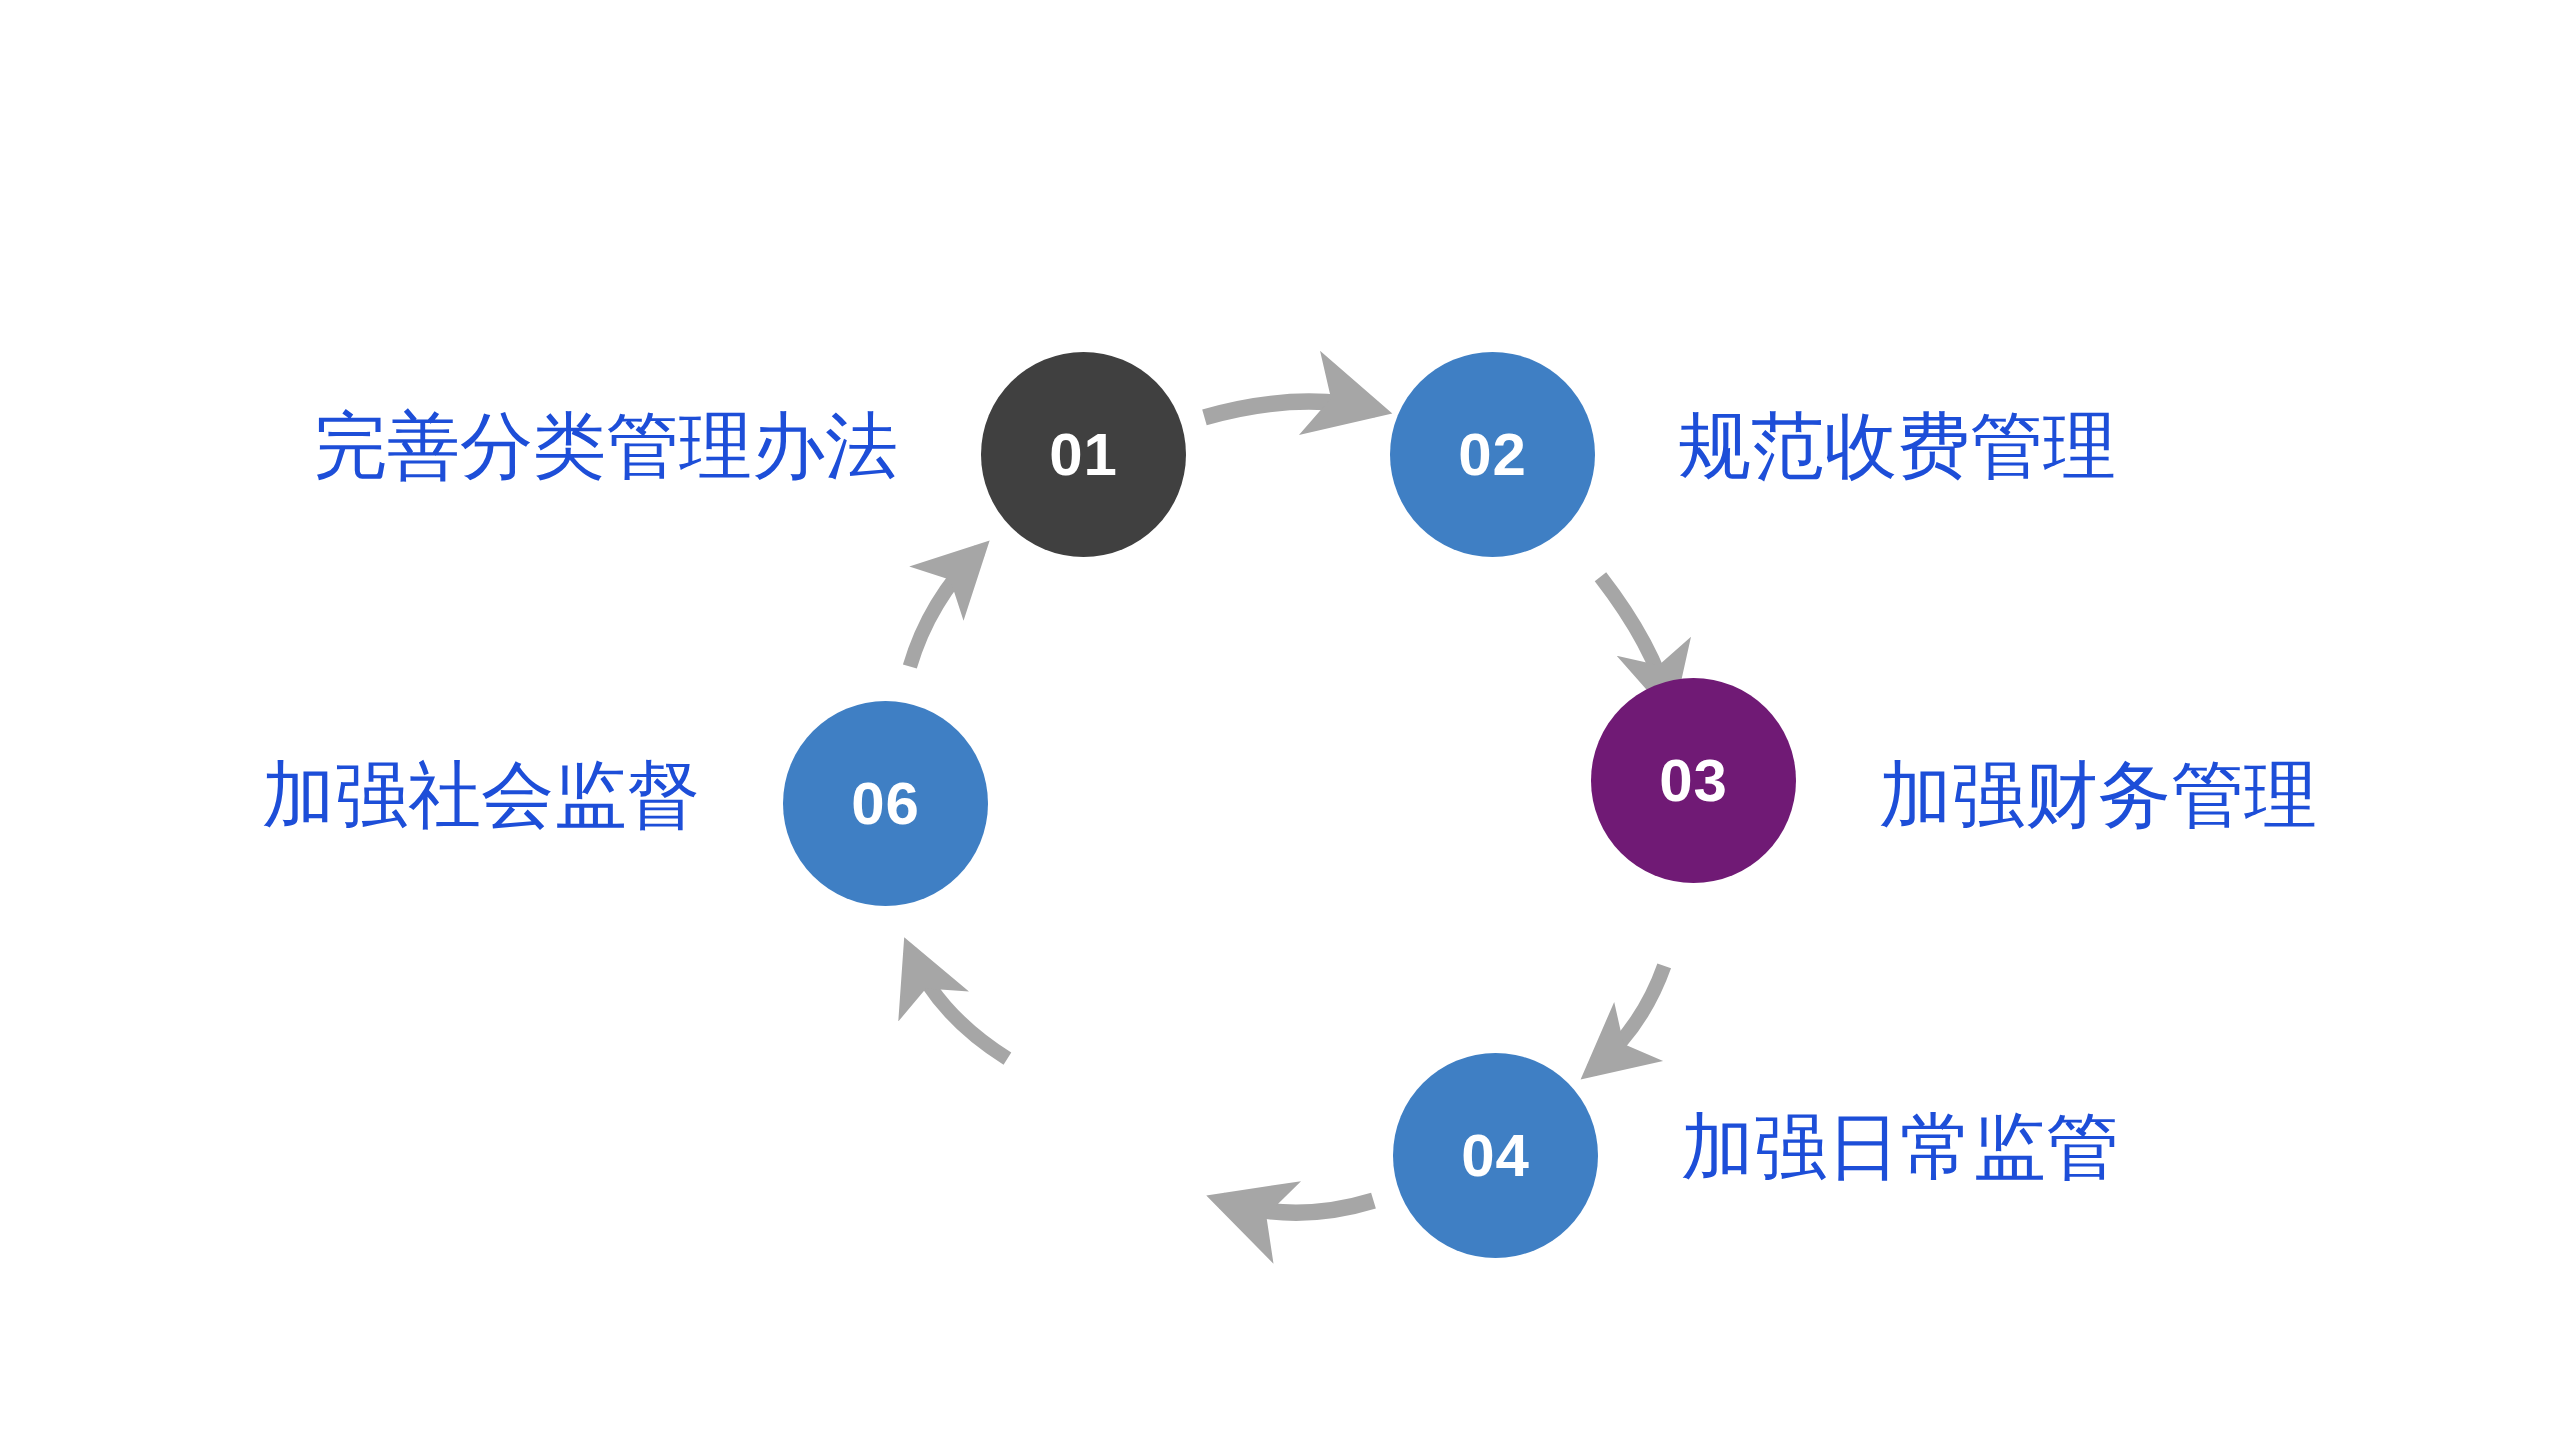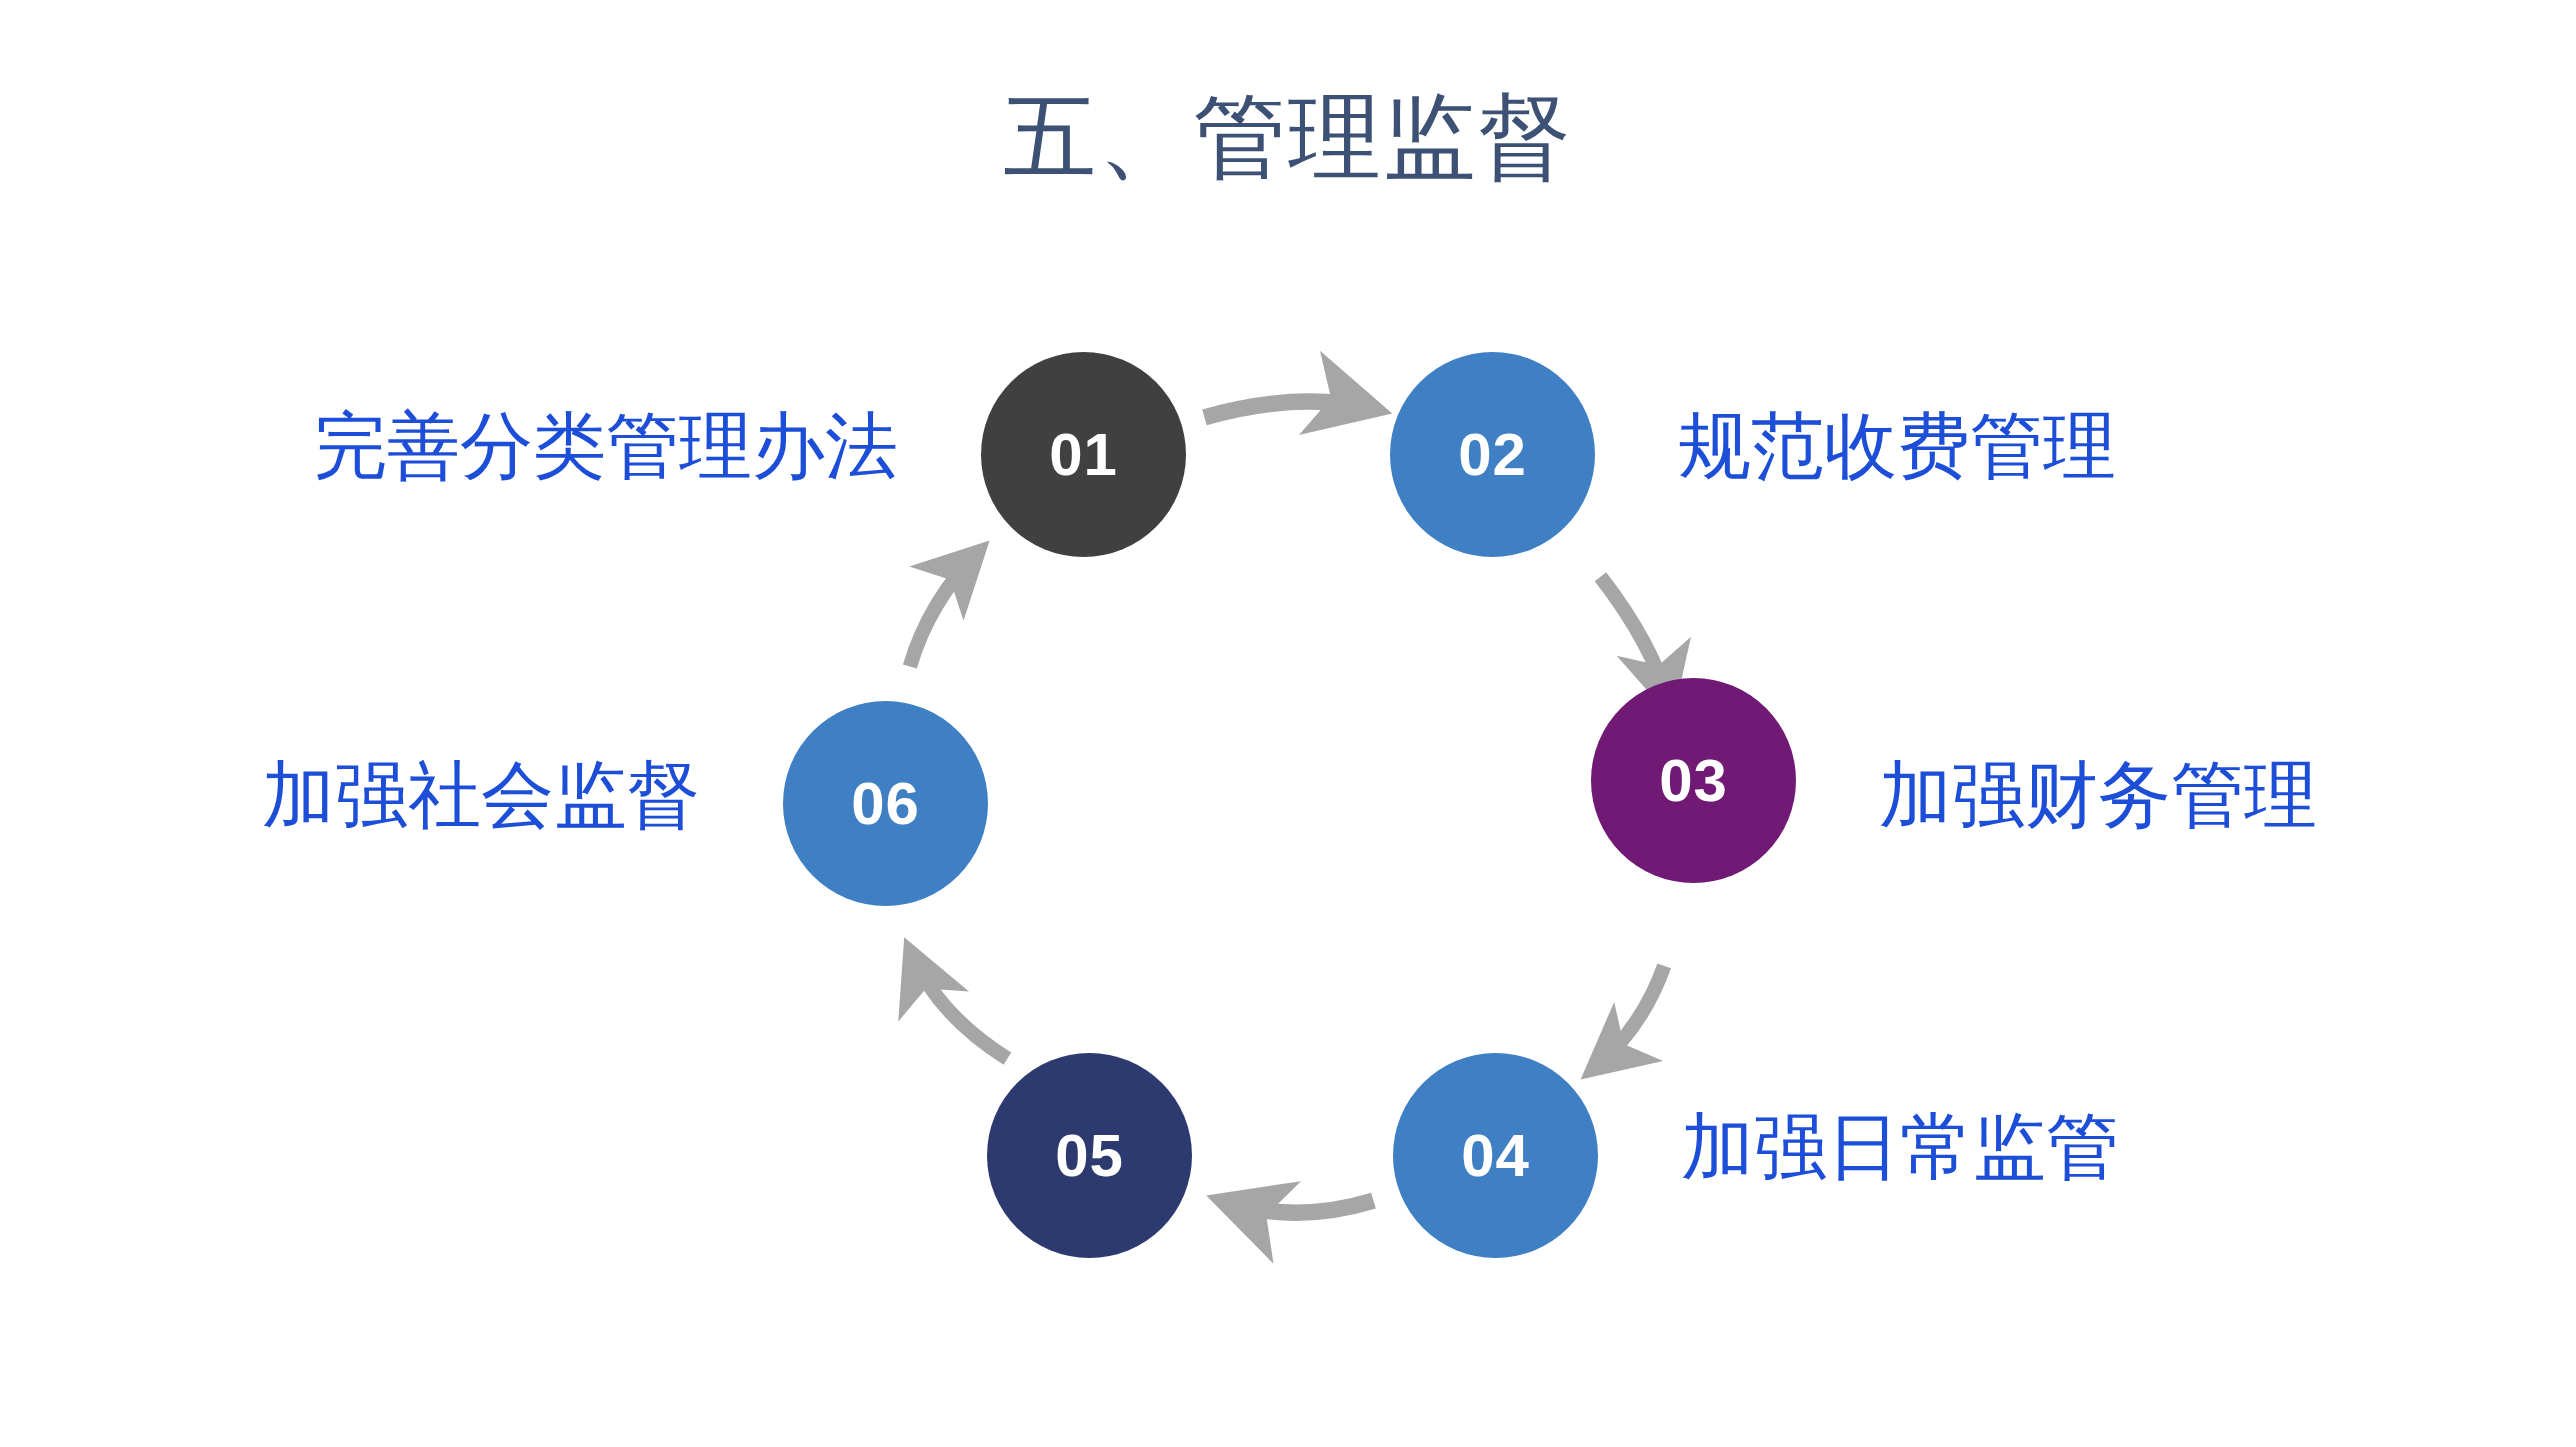--- a/index.html
+++ b/index.html
@@ -68,21 +68,20 @@
     font-family: "Liberation Sans", "DejaVu Sans", sans-serif;
   }
   .label.right { text-align: right; }
   .label.left  { text-align: right; }
 </style>
 </head>
 <body>
 
 <div id="slide">
 
-  <div class="title">五、管理监督</div>
 
   <svg id="arrows" viewBox="0 0 2667 1499">
     <defs>
       <marker id="ah" markerWidth="6" markerHeight="6" refX="4.2" refY="3" orient="auto" markerUnits="strokeWidth">
         <path d="M0,0.35 L5.2,3 L0,5.65 L1.35,3 Z" fill="#a6a6a6"></path>
       </marker>
     </defs>
 
     <path d="M 1247,432 Q 1345,404 1425,424" fill="none" stroke="#a6a6a6" stroke-width="17" stroke-linecap="butt" marker-end="url(#ah)"></path>
 
@@ -102,23 +101,20 @@
   </div>
   <div class="node" id="node-02" style="left: 1390px; top: 352px; background: rgb(63, 127, 196);">
     <span class="num">02</span>
   </div>
   <div class="node" id="node-03" style="left: 1591px; top: 678px; background: #701a75;">
     <span class="num">03</span>
   </div>
   <div class="node" id="node-04" style="left: 1393px; top: 1053px; background: rgb(63, 127, 196);">
     <span class="num">04</span>
   </div>
-  <div class="node" id="node-05" style="left: 987px; top: 1053px; background: rgb(45, 58, 112);">
-    <span class="num">05</span>
-  </div>
   <div class="node" id="node-06" style="left: 783px; top: 701px; background: rgb(63, 127, 196);">
     <span class="num">06</span>
   </div>
 
   <div class="label left" id="label-01" style="top: 408px; right: 1678px;">完善分类管理办法</div>
   <div class="label right" id="label-02" style="top: 408px; left: 1678px;">规范收费管理</div>
   <div class="label right" id="label-03" style="top: 757px; left: 1879px;">加强财务管理</div>
   <div class="label right" id="label-04" style="top: 1109px; left: 1681px;">加强日常监管</div>
   <div class="label left" id="label-06" style="top: 757px; right: 1876px;">加强社会监督</div>
 

